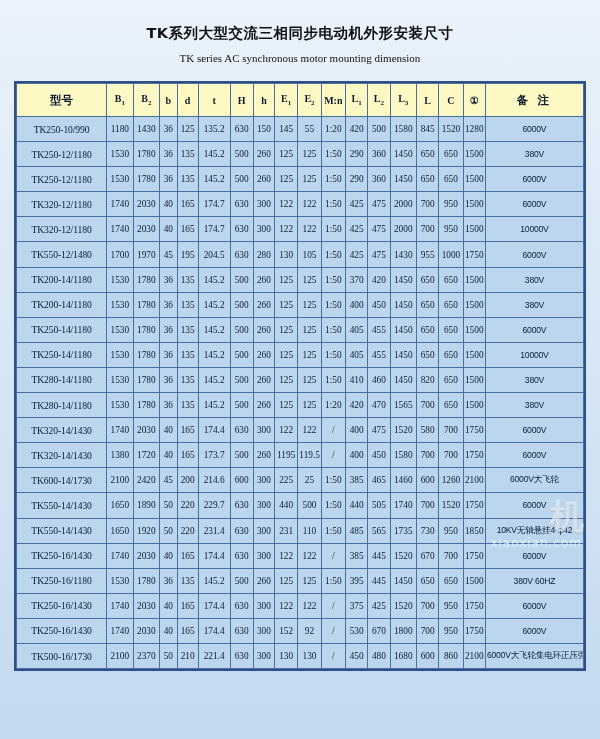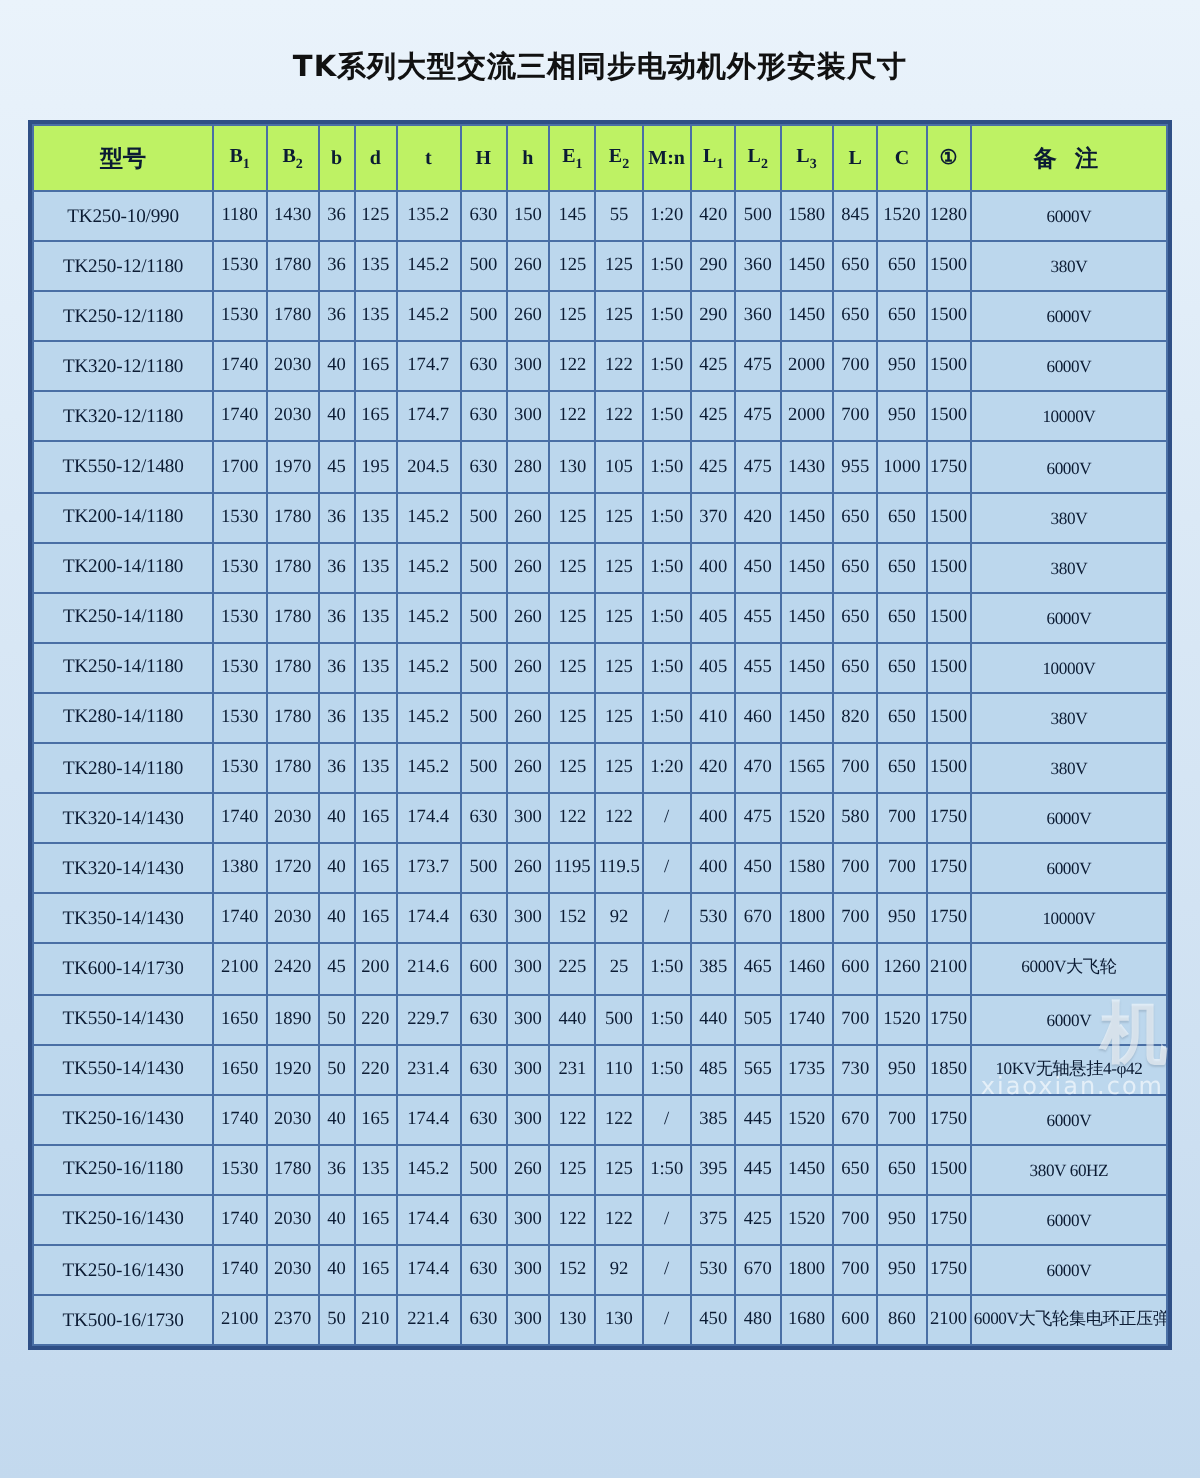--- a/index.html
+++ b/index.html
@@ -54,21 +54,21 @@
     text-align: center;
     vertical-align: middle;
     font-family: "Liberation Serif", serif;
     color: #0b1b33;
     background: #bcd7ed;
   }
   thead th {
     height: 30px;
     font-size: 10px;
     font-weight: bold;
-    background: #bef264;
+    background: #fef9c3;
   }
   thead th.model-h {
     font-family: "DejaVu Sans", sans-serif;
     font-size: 11.5px;
   }
   thead th.remark-h {
     font-family: Liberation Sans, sans-serif;
     font-size: 11.5px;
     letter-spacing: 3px;
   }
@@ -77,21 +77,21 @@
     font-size: 9.3px;
     white-space: nowrap;
     overflow: hidden;
   }
   tbody td.model {
     font-size: 9.6px;
     letter-spacing: -0.1px;
     margin-top: 15px;
   }
   tbody td.remark {
-    font-family: Liberation Serif, serif;
+    font-family: Liberation Sans, sans-serif;
     font-size: 8.6px;
     letter-spacing: -0.2px;
   }
   .sub {
     font-size: 7px;
     vertical-align: sub;
   }
   .watermark {
     position: absolute;
     right: 14px;
@@ -116,20 +116,21 @@
     margin-left: 45px;
   }
 </style>
 </head>
 <body>
 
 <div class="page">
 
   <div class="title-block">
     <div class="title-cn">TK系列大型交流三相同步电动机外形安装尺寸</div>
+    <div class="title-en">TK series AC synchronous motor mounting dimension</div>
   </div>
 
   <div class="table-wrap">
     <table>
       <colgroup>
         <col style="width:17.0%">
         <col style="width:5.0%">
         <col style="width:5.0%">
         <col style="width:3.3%">
         <col style="width:4.0%">
@@ -444,40 +445,20 @@
             <td>/</td>
             <td>400</td>
             <td>450</td>
             <td>1580</td>
             <td>700</td>
             <td>700</td>
             <td>1750</td>
             <td class="remark">6000V</td>
           </tr>
           <tr>
-            <td class="model">TK350-14/1430</td>
-            <td>1740</td>
-            <td>2030</td>
-            <td>40</td>
-            <td>165</td>
-            <td>174.4</td>
-            <td>630</td>
-            <td>300</td>
-            <td>152</td>
-            <td>92</td>
-            <td>/</td>
-            <td>530</td>
-            <td>670</td>
-            <td>1800</td>
-            <td>700</td>
-            <td>950</td>
-            <td>1750</td>
-            <td class="remark">10000V</td>
-          </tr>
-          <tr>
             <td class="model">TK600-14/1730</td>
             <td>2100</td>
             <td>2420</td>
             <td>45</td>
             <td>200</td>
             <td>214.6</td>
             <td>600</td>
             <td>300</td>
             <td>225</td>
             <td>25</td>

